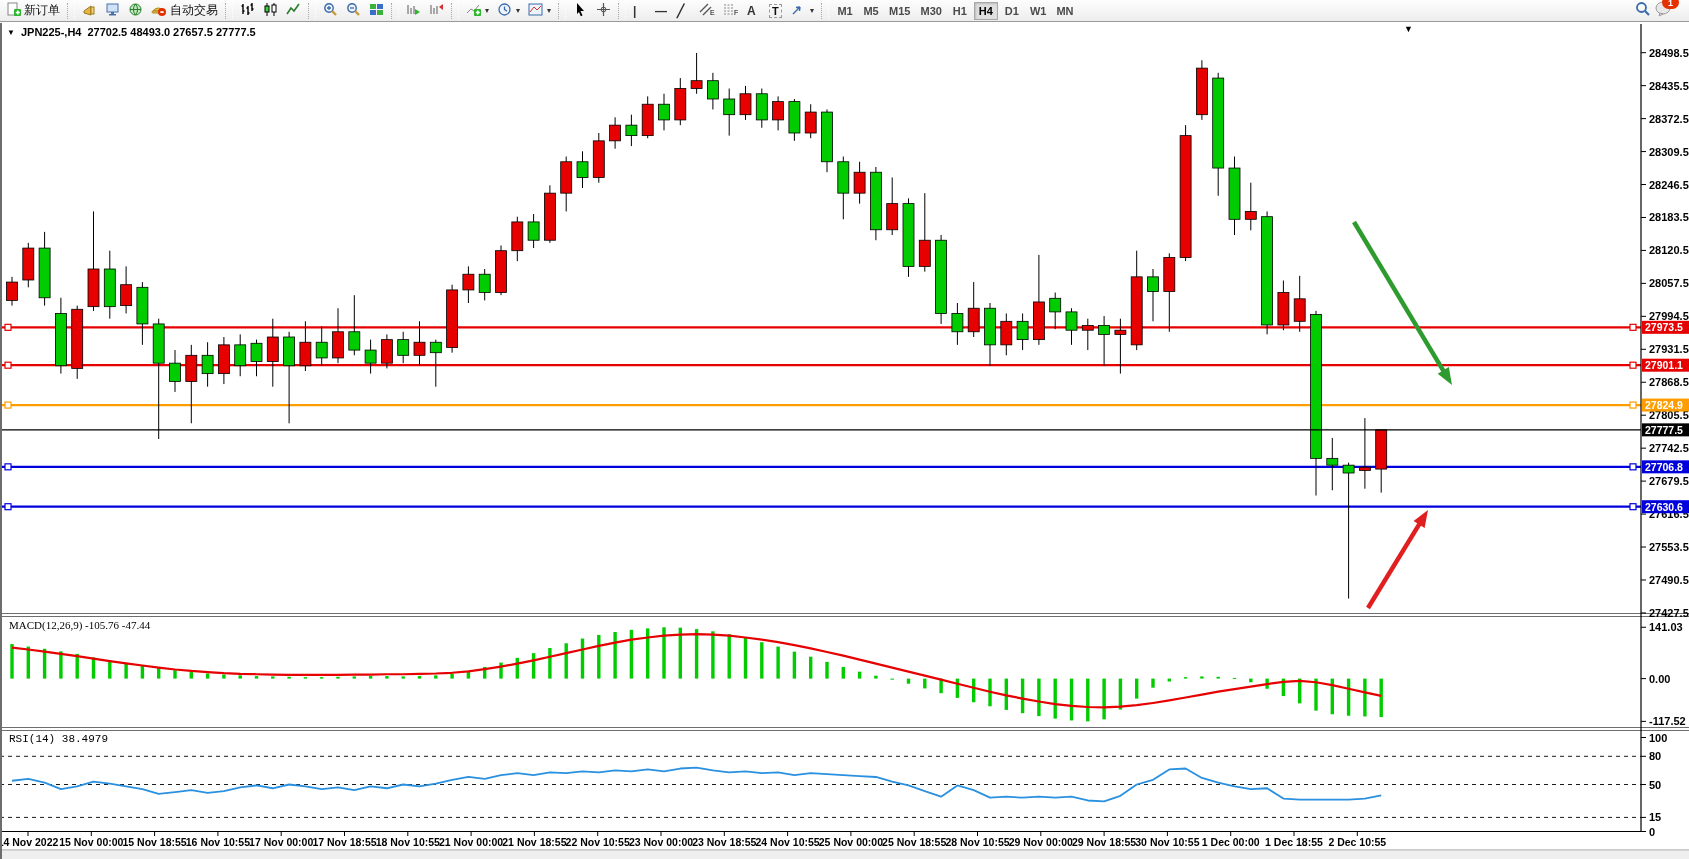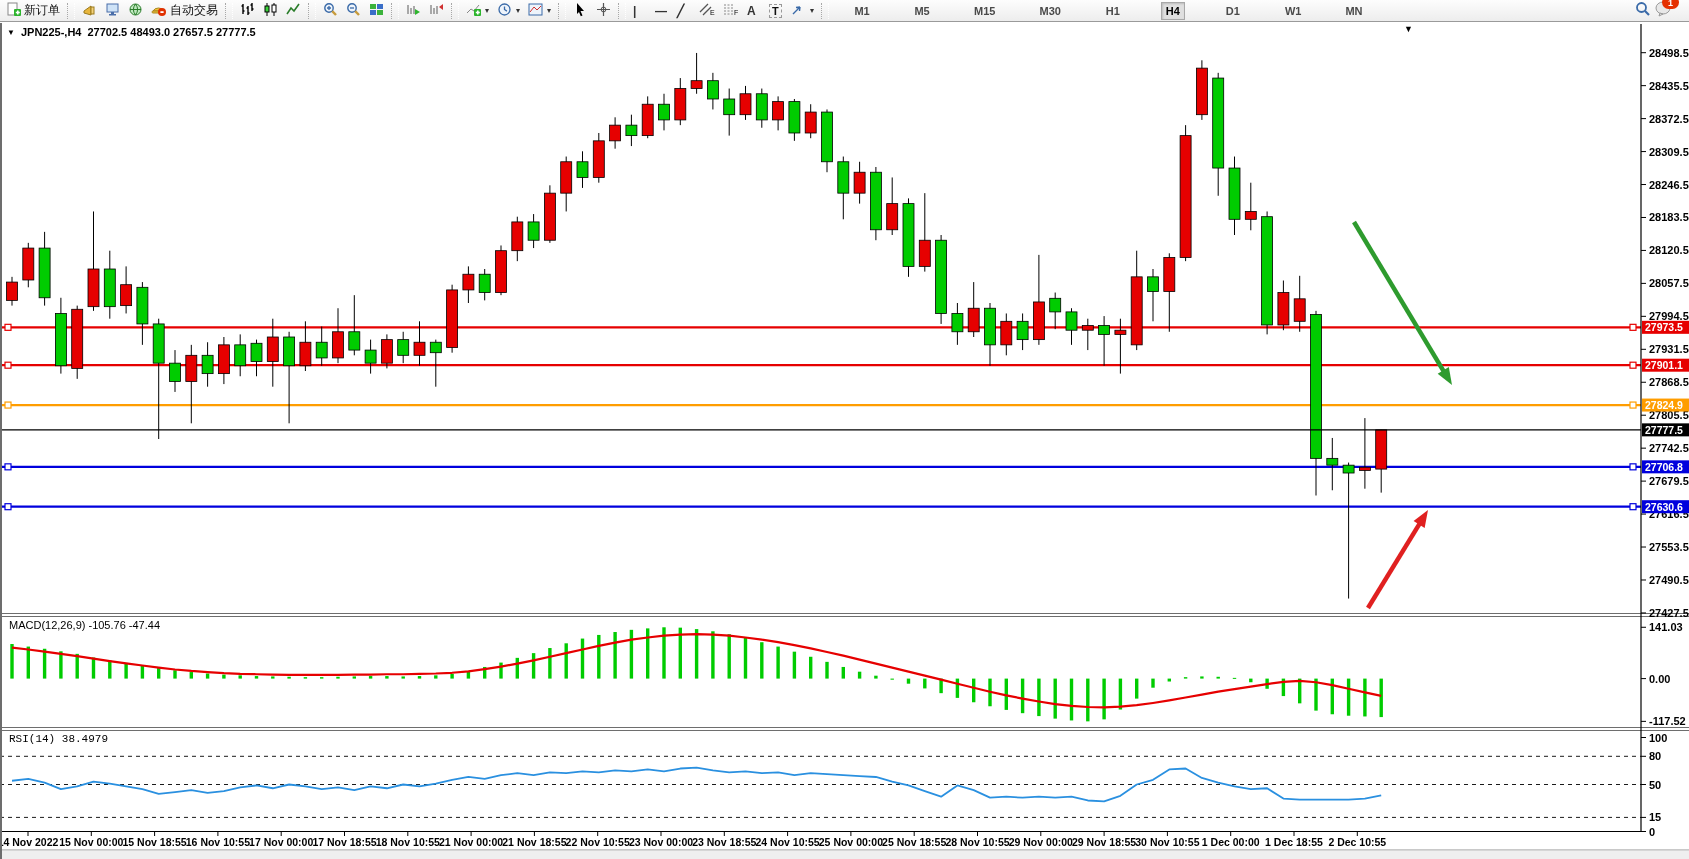--- a/index.html
+++ b/index.html
@@ -6,39 +6,39 @@
     font-family:"Liberation Sans",sans-serif;-webkit-font-smoothing:none;}
   
   .toolbar{position:absolute;left:0;top:0;width:1689px;height:22px;
     background:linear-gradient(#fdfdfd,#ededed);border-bottom:1px solid #9a9a9a;
     display:flex;align-items:center;padding:0 2px;box-sizing:border-box;z-index:5;}
   .tb-btn{height:19px;min-width:22px;display:flex;align-items:center;gap:3px;
     padding:0 3px;border:1px solid transparent;background:transparent;font:12px "Liberation Sans",sans-serif;
     color:#111;cursor:default;}
   .tb-btn .caret{font-size:8px;color:#333;margin-left:1px;}
   .grip{width:6px;height:16px;margin:0 3px;border-left:1px dotted #a8a8a8;border-right:1px dotted #fff;}
-  .tf-btn{height:18px;min-width:24px;padding:0 3px;margin:0 18px;border:1px solid transparent;
+  .tf-btn{height:18px;min-width:24px;padding:0 3px;margin:0 1px;border:1px solid transparent;
     background:transparent;font:700 11px "Liberation Sans",sans-serif;color:#4a4a4a;display:flex;
     align-items:center;justify-content:center;}
   .tf-btn.active{background:#dfdfdf;border:1px solid #a8a8a8;color:#000;box-shadow:inset 1px 1px 2px #bbb;}
   .tb-right{margin-left:auto;display:flex;align-items:center;}
   .glyph{font-weight:700;font-size:12px;color:#333;}
   .badge{position:absolute;top:-4px;right:-6px;background:#e53000;color:#fff;border-radius:8px;
     min-width:13px;height:13px;font:700 9px "Liberation Sans",sans-serif;display:flex;
     align-items:center;justify-content:center;padding:0 2px;}
   .chat-wrap{position:relative;margin-right:14px;}
   
   .chart-window{position:absolute;left:0;top:23px;width:1689px;height:836px;background:#fff;}
   .win-border-l{position:absolute;left:0;top:0;width:2px;height:836px;background:#6d6d6d;}
   .chart-title{position:absolute;left:7px;top:3px;font:700 11px "Liberation Sans",sans-serif;
     color:#000;display:flex;gap:6px;align-items:center;z-index:4;}
   .chart-title .cc{font-size:8px;}
   .scroll-marker{position:absolute;left:1404px;top:1px;font-size:9px;color:#000;z-index:4;}
   .ind-label{position:absolute;font:11px "Liberation Sans",sans-serif;color:#000;z-index:4;}
-  #macd-label{left:9px;top:596px;}
+  #macd-label{left:9px;top:596px;font-family:Liberation Serif, serif;}
   #rsi-label{left:9px;top:710px;font-family:Liberation Mono, monospace;}
   .footer-strip{position:absolute;left:0;top:827px;width:1689px;height:9px;background:#efefef;
     border-top:1px solid #d6d6d6;}
   svg text{font-family:"Liberation Sans",sans-serif;}
 </style>
 </head>
 <body>
 
 <div class="toolbar">
   <button class="tb-btn">

